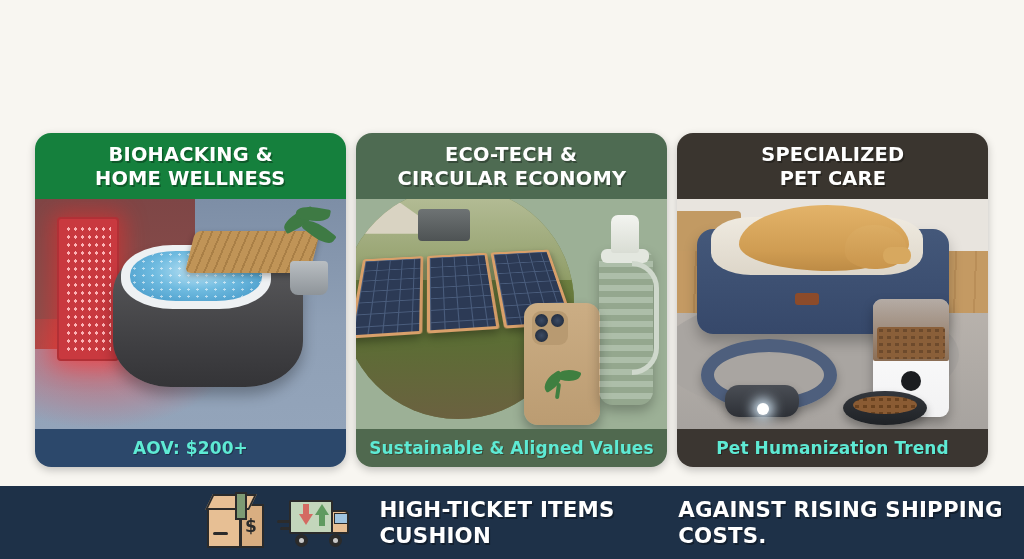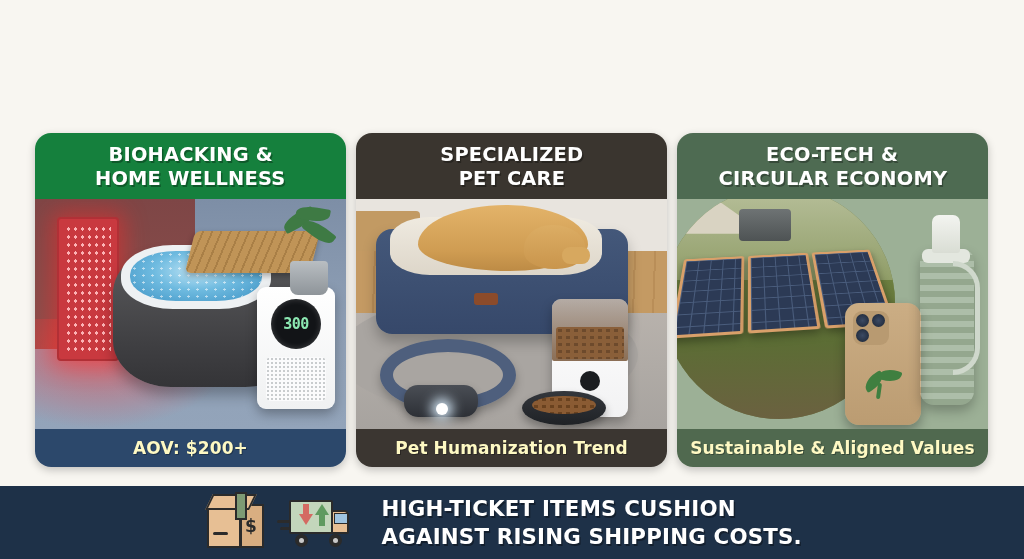--- a/index.html
+++ b/index.html
@@ -39,21 +39,21 @@
   .card-head span{
     color:#fff;font-size:20px;font-weight:bold;line-height:23px;letter-spacing:.2px;
     text-shadow:1.5px 1.5px 0 rgba(0,0,0,.3);
     font-family:"DejaVu Sans", sans-serif;transform:scaleX(.97);
   }
   .card-body{flex:1 1 auto;position:relative;overflow:hidden;}
   .card-foot{
     height:38px;flex:0 0 38px;display:flex;align-items:center;justify-content:center;
   }
   .card-foot span{
-    color:#fef9c3;font-size:17px;font-weight:bold;letter-spacing:.1px;
+    color:#5eead4;font-size:17px;font-weight:bold;letter-spacing:.1px;
     text-shadow:1px 1px 0 rgba(0,0,0,.3);font-family:"DejaVu Sans", sans-serif;
   }
 
   
   .c1-body{background:linear-gradient(180deg,#7d8ea6 0%,#8fa0b6 55%,#93a4ba 100%);}
   .c1-wall{position:absolute;left:0;top:0;width:160px;height:150px;
     background:linear-gradient(180deg,#7e4646 0%,#8d4f4c 100%);}
   .c1-floorglow{position:absolute;left:-10px;top:120px;width:210px;height:110px;
     background:radial-gradient(ellipse at 35% 30%,rgba(255,60,60,.55),rgba(255,60,60,0) 70%);}
   .c1-panel{position:absolute;left:22px;top:18px;width:58px;height:140px;
@@ -198,21 +198,21 @@
     border-radius:50%;background:#c9c9c9;}
   .tr-dn,.tr-up{position:absolute;top:8px;width:0;height:0;}
   .tr-dn{left:22px;border-left:7px solid transparent;border-right:7px solid transparent;
     border-top:11px solid #d46a62;top:18px;}
   .tr-dnstem{position:absolute;left:26px;top:8px;width:6px;height:12px;background:#d46a62;}
   .tr-up{left:38px;border-left:7px solid transparent;border-right:7px solid transparent;
     border-bottom:11px solid #5f9a5f;top:8px;}
   .tr-upstem{position:absolute;left:42px;top:18px;width:6px;height:12px;background:#5f9a5f;}
   .tr-speed{position:absolute;left:0;top:24px;width:14px;height:3px;background:#2b2b2b;border-radius:2px;}
   .tr-speed2{position:absolute;left:3px;top:31px;width:11px;height:3px;background:#2b2b2b;border-radius:2px;}
-  .banner-text{margin-left:24px;display:flex;flex-direction:column;gap:2px;}
+  .banner-text{margin-left:24px;display:flex;flex-direction:row;gap:2px;}
   .banner-text span{color:#ffffff;font-size:22px;font-weight:bold;line-height:26px;letter-spacing:.2px;
     text-shadow:1.5px 1.5px 0 rgba(0,0,0,.35);font-family:"DejaVu Sans",sans-serif;transform:scaleX(.97);}
 </style>
 </head>
 <body>
 
 <div class="page">
 
 
   <div class="cards">
@@ -227,35 +227,70 @@
         <div class="c1-floorglow"></div>
         <div class="c1-panel">
             <div class="dots"></div>
           </div>
         <div class="c1-tub"></div>
         <div class="c1-tubrim"></div>
         <div class="c1-water">
             <div class="c1-bubbles"></div>
           </div>
         <div class="c1-lid"></div>
-        <div class="c1-purifier">
-          <div class="c1-disc">
-            <b>300</b>
-          </div>
-          <div class="c1-grille"></div>
-        </div>
         <div class="c1-plant">
           <div class="c1-leaf" style="left:4px;top:10px;transform:rotate(-28deg)"></div>
           <div class="c1-leaf" style="left:18px;top:4px;transform:rotate(10deg)"></div>
           <div class="c1-leaf" style="left:24px;top:22px;transform:rotate(38deg)"></div>
           <div class="c1-pot"></div>
         </div>
       </div>
       <div class="card-foot" style="background:#2c486b">
         <span>AOV: $200+</span>
+      </div>
+    </div>
+
+    <div class="card">
+      <div class="card-head" style="background:#4e6b52">
+        <span>ECO-TECH &amp;</span>
+        <span>CIRCULAR ECONOMY</span>
+      </div>
+      <div class="card-body c3-body">
+        <div class="c3-circle">
+          <div class="c3-sky"></div>
+          <div class="c3-tent"></div>
+          <div class="c3-grass"></div>
+          <div class="c3-station"></div>
+          <div class="c3-panels">
+            <div class="c3-pan"></div>
+              <div class="c3-pan"></div>
+              <div class="c3-pan"></div>
+          </div>
+        </div>
+        <div class="c3-phone">
+          <div class="c3-cam">
+            <i style="left:3px;top:3px"></i>
+              <i style="left:19px;top:3px"></i>
+              <i style="left:3px;top:18px"></i>
+          </div>
+          <div class="c3-leafmark">
+            <div class="c3-lf" style="left:0;top:10px;transform:rotate(-32deg)"></div>
+            <div class="c3-lf" style="left:16px;top:4px;transform:rotate(18deg)"></div>
+            <div style="position:absolute;left:14px;top:18px;width:4px;height:16px;background:#3f7f40;border-radius:2px;transform:rotate(8deg)"></div>
+          </div>
+        </div>
+        <div class="c3-bottle">
+          <div class="c3-btl-body"></div>
+          <div class="c3-ring"></div>
+          <div class="c3-cap"></div>
+          <div class="c3-strap"></div>
+        </div>
+      </div>
+      <div class="card-foot" style="background:#50694f">
+        <span>Sustainable &amp; Aligned Values</span>
       </div>
     </div>
 
     <div class="card">
       <div class="card-head" style="background:#3a352f">
         <span>SPECIALIZED</span>
         <span>PET CARE</span>
       </div>
       <div class="card-body c2-body">
         <div class="c2-wall"></div>
@@ -279,61 +314,20 @@
         </div>
         <div class="c2-bowl">
             <div class="c2-food"></div>
           </div>
       </div>
       <div class="card-foot" style="background:#3b3631">
         <span>Pet Humanization Trend</span>
       </div>
     </div>
 
-    <div class="card">
-      <div class="card-head" style="background:#4e6b52">
-        <span>ECO-TECH &amp;</span>
-        <span>CIRCULAR ECONOMY</span>
-      </div>
-      <div class="card-body c3-body">
-        <div class="c3-circle">
-          <div class="c3-sky"></div>
-          <div class="c3-tent"></div>
-          <div class="c3-grass"></div>
-          <div class="c3-station"></div>
-          <div class="c3-panels">
-            <div class="c3-pan"></div>
-              <div class="c3-pan"></div>
-              <div class="c3-pan"></div>
-          </div>
-        </div>
-        <div class="c3-phone">
-          <div class="c3-cam">
-            <i style="left:3px;top:3px"></i>
-              <i style="left:19px;top:3px"></i>
-              <i style="left:3px;top:18px"></i>
-          </div>
-          <div class="c3-leafmark">
-            <div class="c3-lf" style="left:0;top:10px;transform:rotate(-32deg)"></div>
-            <div class="c3-lf" style="left:16px;top:4px;transform:rotate(18deg)"></div>
-            <div style="position:absolute;left:14px;top:18px;width:4px;height:16px;background:#3f7f40;border-radius:2px;transform:rotate(8deg)"></div>
-          </div>
-        </div>
-        <div class="c3-bottle">
-          <div class="c3-btl-body"></div>
-          <div class="c3-ring"></div>
-          <div class="c3-cap"></div>
-          <div class="c3-strap"></div>
-        </div>
-      </div>
-      <div class="card-foot" style="background:#50694f">
-        <span>Sustainable &amp; Aligned Values</span>
-      </div>
-    </div>
-
   </div>
 
   <div class="banner">
     <div class="banner-icons">
       <div class="ico-box">
         <div class="box-side"></div>
         <div class="box-top"></div>
         <div class="box-front"></div>
         <div class="box-tape"></div>
         <div class="box-line"></div>

